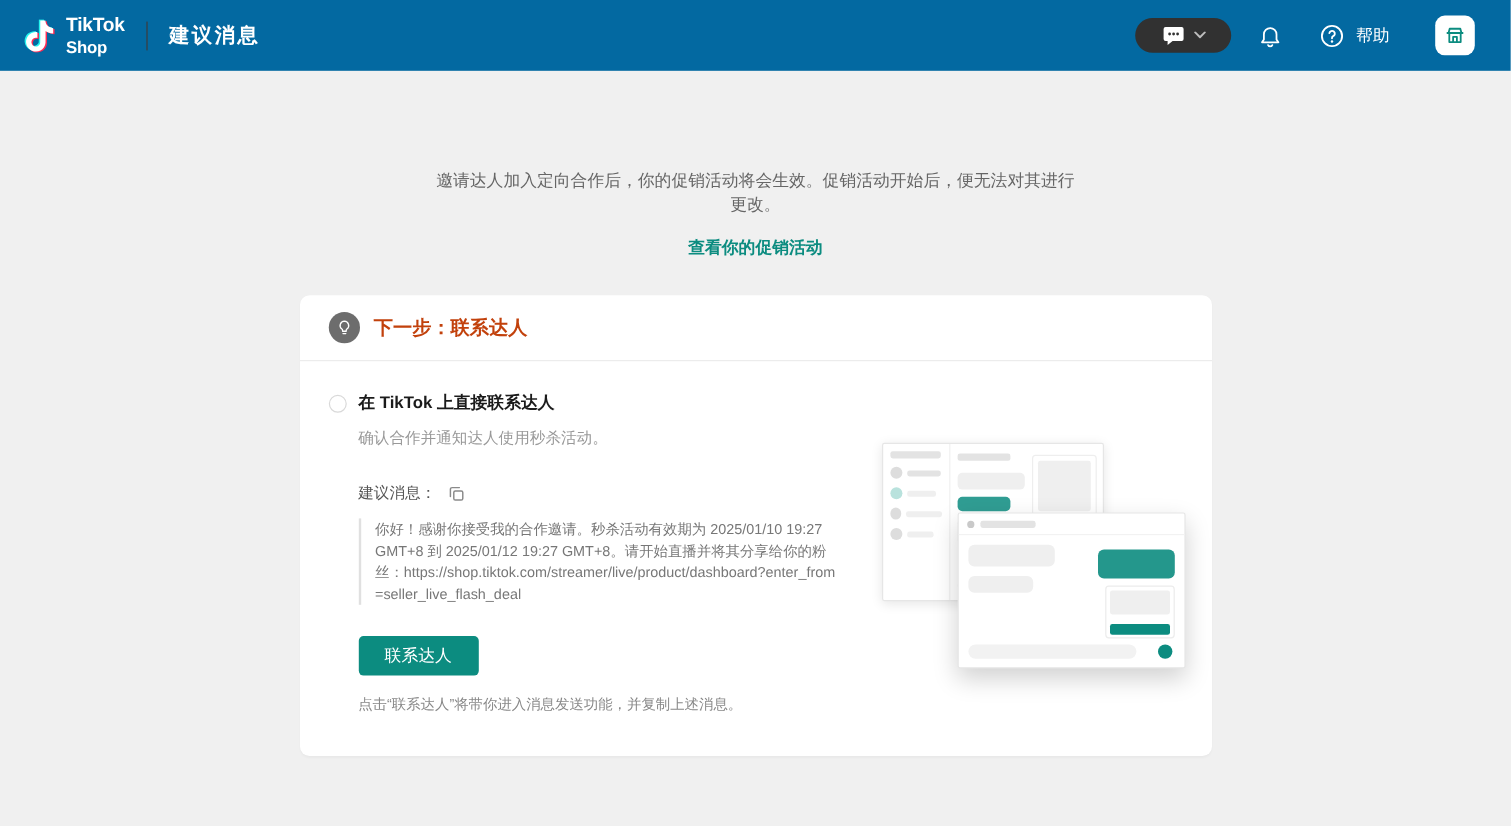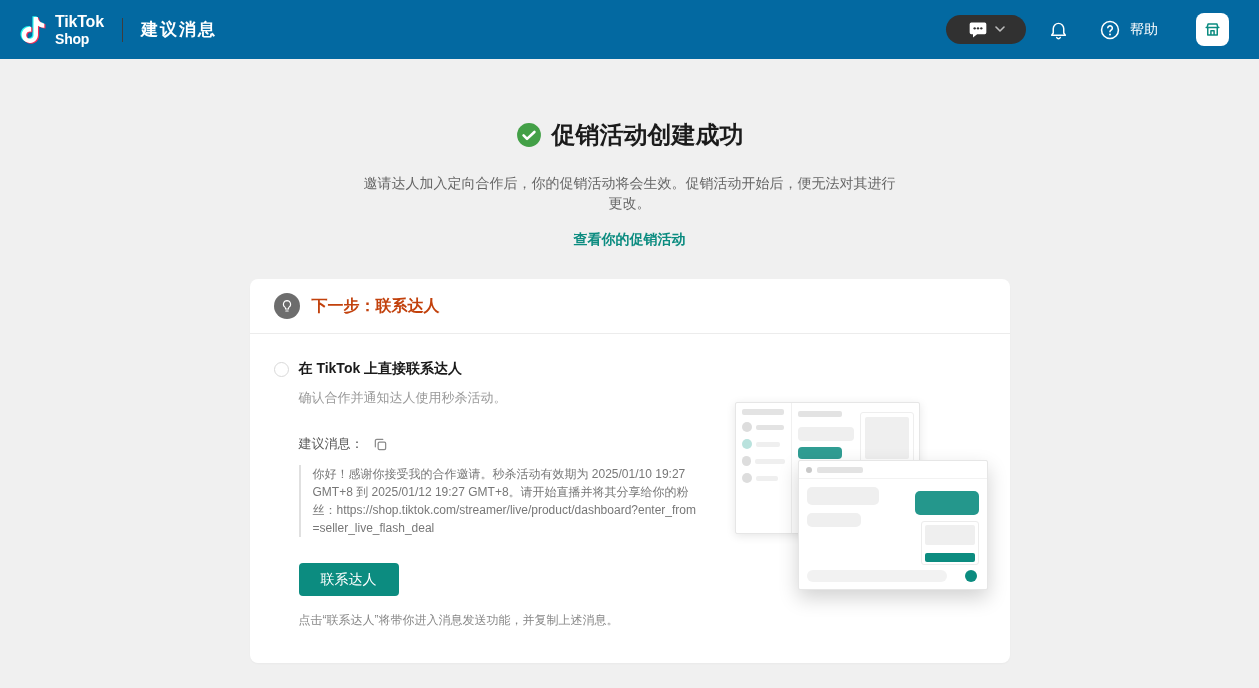--- a/index.html
+++ b/index.html
@@ -163,29 +163,20 @@
       <span style="display:flex;">
         <svg width="19" height="19" viewBox="0 0 24 24" fill="none" stroke="#0c8c80" stroke-width="1.9" stroke-linecap="round" stroke-linejoin="round">
           <path d="M4 9.5h16M5.2 9.5l1.2-4.5h11.2l1.2 4.5M6 9.5V19h12V9.5M10 19v-5.5h4V19"></path>
         </svg>
       </span>
     </div>
   </div>
 </div>
 
 <div class="success">
-  <div class="success-title-row">
-    <span style="display:flex;">
-      <svg width="26" height="26" viewBox="0 0 24 24">
-        <circle cx="12" cy="12" r="11" fill="#43a047"></circle>
-        <path d="M7 12.4l3.2 3.2L17 9.2" fill="none" stroke="#ffffff" stroke-width="2.4" stroke-linecap="round" stroke-linejoin="round"></path>
-      </svg>
-    </span>
-    <span class="success-title">促销活动创建成功</span>
-  </div>
   <div class="success-sub">邀请达人加入定向合作后，你的促销活动将会生效。促销活动开始后，便无法对其进行更改。</div>
   <div>
     <a class="view-link">查看你的促销活动</a>
   </div>
 </div>
 
 <div class="card">
   <div class="card-header">
     <span class="bulb-circle">
       <svg width="14" height="14" viewBox="0 0 24 24" fill="none" stroke="#ffffff" stroke-width="1.9" stroke-linecap="round" stroke-linejoin="round">

